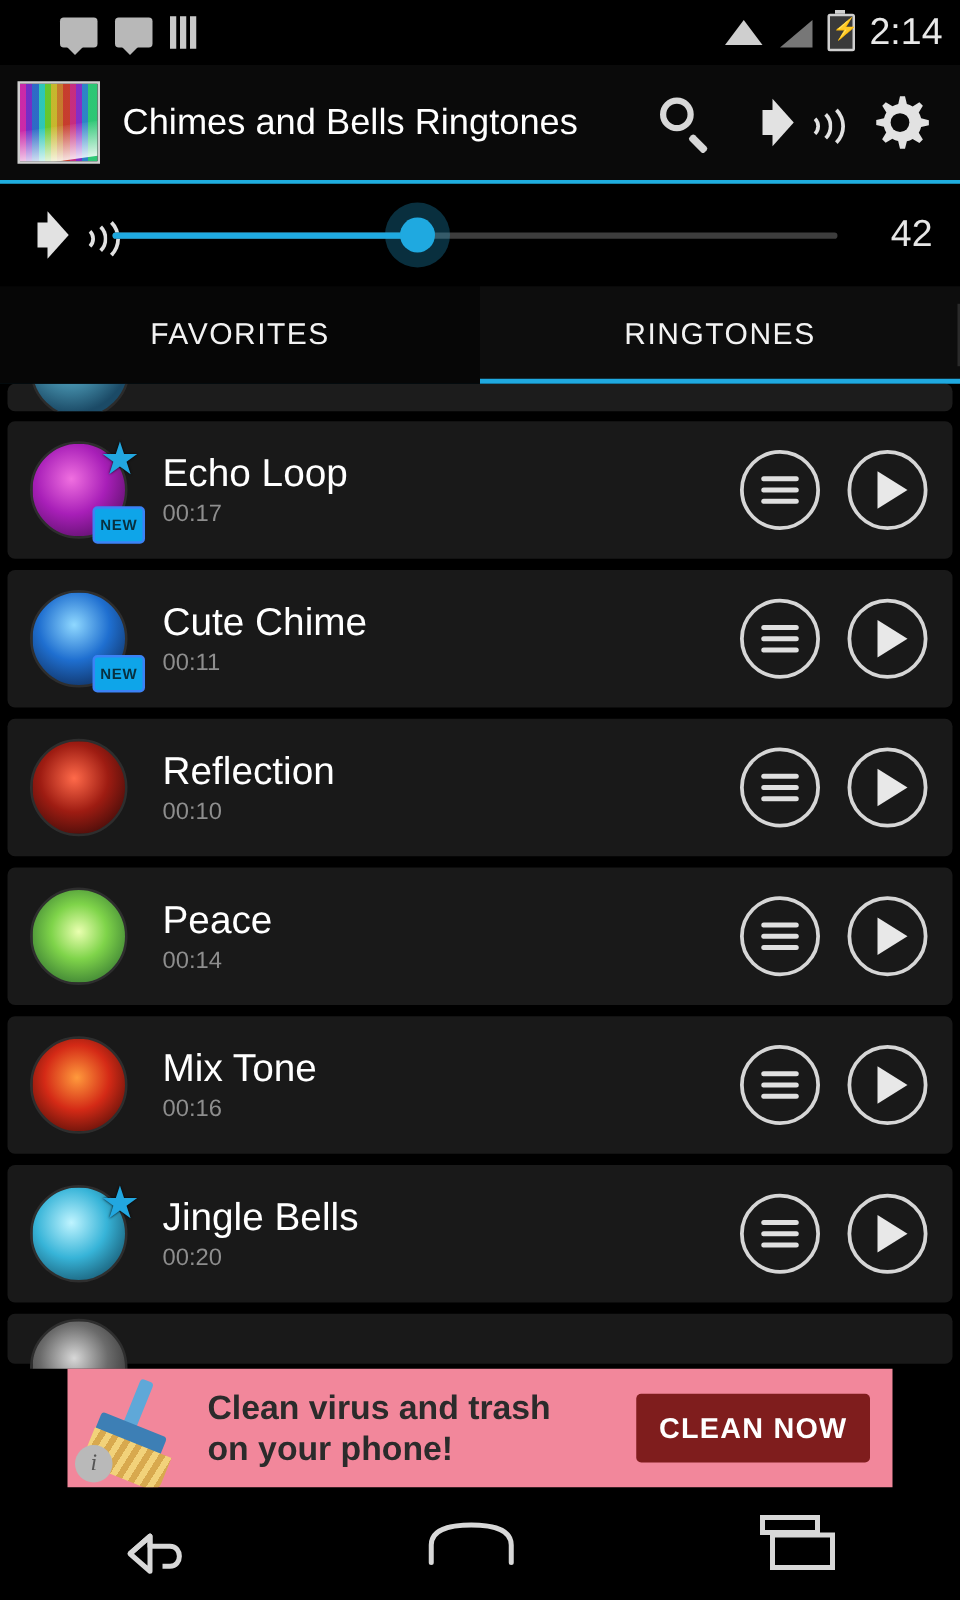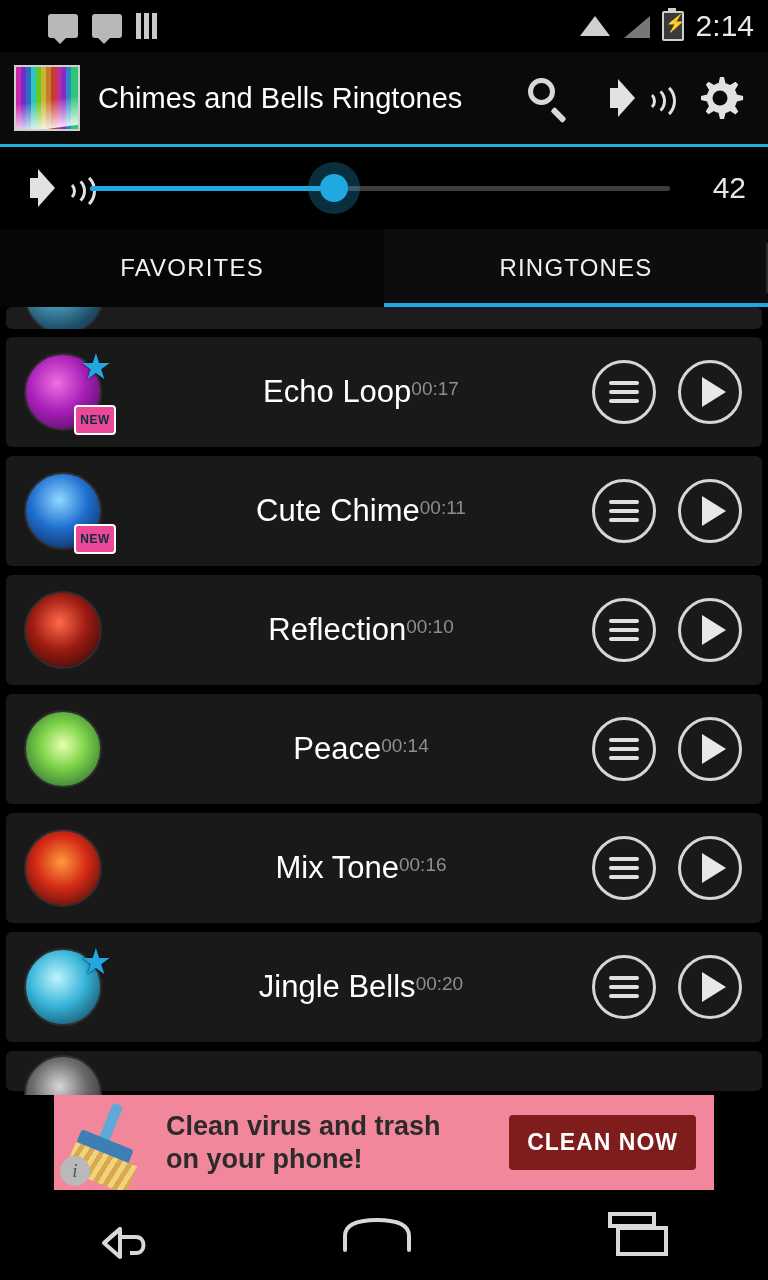--- a/index.html
+++ b/index.html
@@ -319,34 +319,34 @@
     right: -2px; top: 0px;
     color: #22a7e0;
     font-size: 36px;
     line-height: 36px;
     text-shadow: 0 0 2px #000;
   }
   .newbadge {
     position: absolute;
     right: -6px; bottom: 0px;
     width: 38px; height: 26px;
-    background: #ec4899;
+    background: #0ea5e9;
     color: #08303f;
     font-size: 12px;
     font-weight: bold;
     display: flex; align-items: center; justify-content: center;
     border-radius: 4px;
-    border: 2px solid #ffffff;
+    border: 2px solid #3b82f6;
     letter-spacing: .5px;
   }
   .meta {
     flex: 1;
     margin-left: 20px;
     display: flex;
-    flex-direction: row;
+    flex-direction: column;
     justify-content: center;
   }
   .title {
     color: #ffffff;
     font-size: 31px;
     line-height: 36px;
     font-weight: 400;
   }
   .dur {
     color: #8e8e8e;

